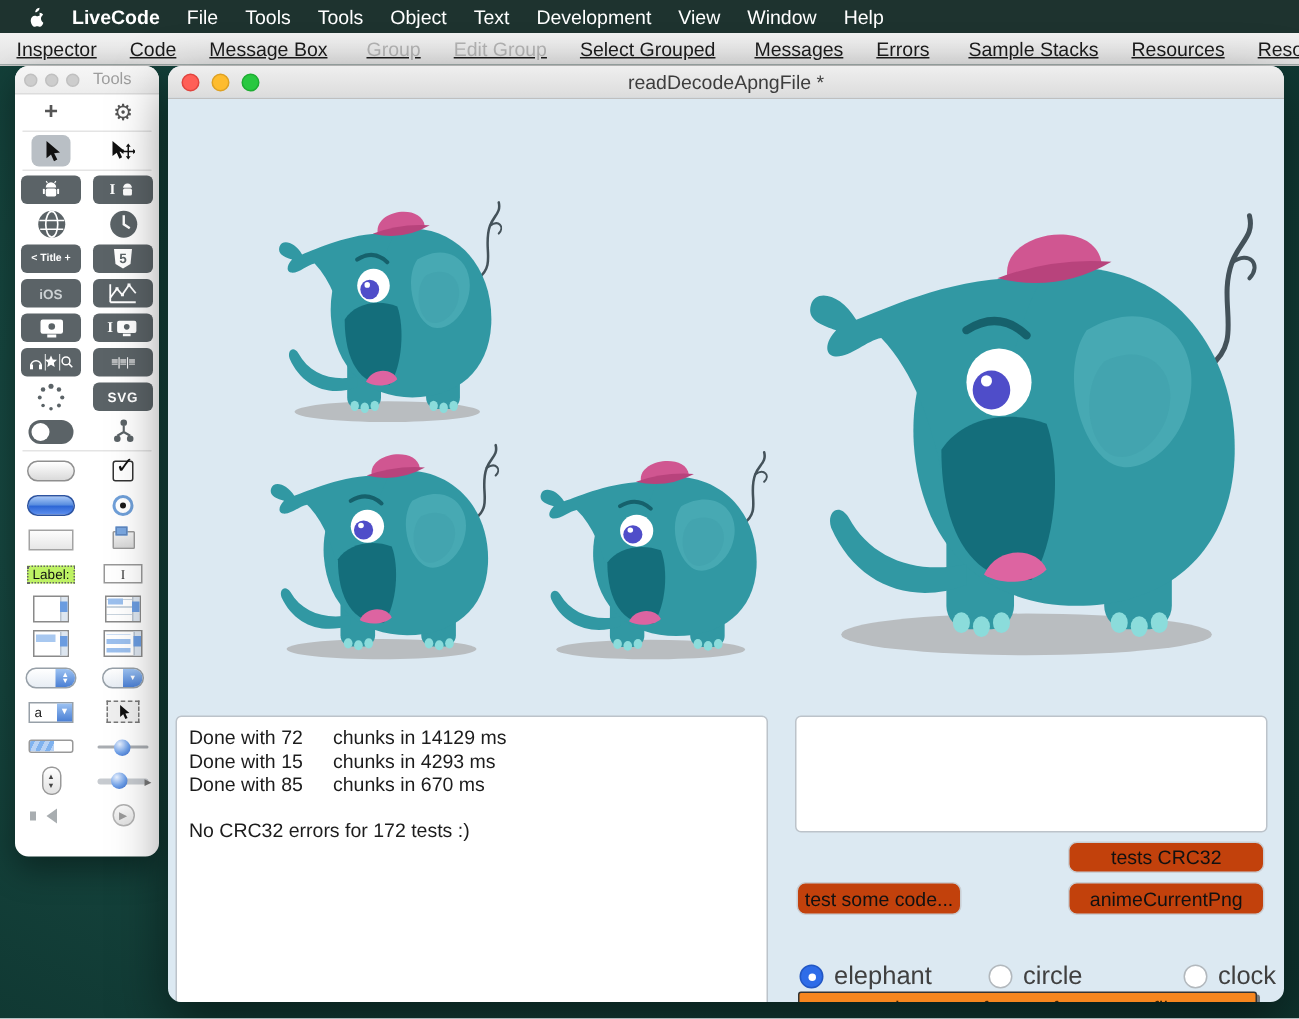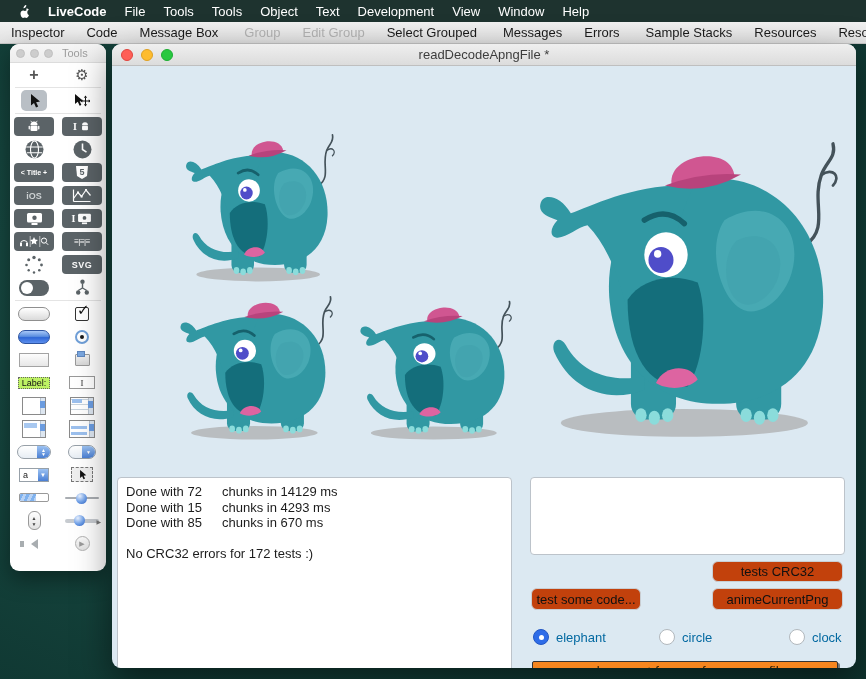--- a/index.html
+++ b/index.html
@@ -16,21 +16,21 @@
   
   .menubar{position:absolute;left:0;top:0;width:866px;height:22px;background:var(--menubar);
     display:flex;align-items:center;color:#fff;font-size:13px;}
   .menubar .apple{margin:0 10px 0 16px;display:flex;align-items:center;}
   .menubar .mitem{padding:0 9px;cursor:default;}
   .menubar .mitem.bold{font-weight:bold;}
 
   
   .toolbar{position:absolute;left:0;top:22px;width:866px;height:22px;
     background:linear-gradient(#f1f1f1,#e2e2e2);border-bottom:1px solid #c6c6c6;
-    display:flex;align-items:center;font-size:13px;color:#1b1b1b;}
+    display:flex;align-items:center;font-size:13px;color:#1b1b1b;text-decoration:underline;}
   .toolbar .titem{padding:0 11px;white-space:nowrap;}
   .toolbar .titem.dis{color:#b3b3b3;}
   .toolbar .tsep{width:1px;height:15px;background:#c9c9c9;margin:0 2px;}
 
   
   .palette{position:absolute;left:10px;top:44px;width:96px;height:527px;background:#fff;
     border-radius:9px;box-shadow:0 8px 22px rgba(0,0,0,.40);overflow:hidden;}
   .ptitle{height:19px;background:linear-gradient(#f6f6f6,#ededed);border-bottom:1px solid #dcdcdc;
     display:flex;align-items:center;padding:0 6px;}
   .ptitle .dot{width:9px;height:9px;border-radius:50%;background:#cdcdcd;border:1px solid #c0c0c0;margin-right:5px;}
@@ -111,21 +111,21 @@
   .elephant{position:absolute;}
 
   .logfield{position:absolute;left:5px;top:411px;width:395px;height:208px;background:#fff;
     border:1px solid #bcc3ca;border-radius:4px;padding:6px 8px;font-size:13px;color:#1c1c1c;line-height:15.5px;}
   .logline{white-space:pre;display:flex;}
   .logline .ca{display:inline-block;width:96px;}
   .rfield{position:absolute;left:418px;top:411px;width:315px;height:78px;background:#fff;
     border:1px solid #bcc3ca;border-radius:4px;}
   .wbtn{position:absolute;background:#c2410c;border:1px solid #c9ced3;border-radius:6px;
     font-size:13px;color:#111;display:flex;align-items:center;justify-content:center;cursor:default;}
-  .radiorow{position:absolute;top:563px;left:0;width:100%;height:20px;font-size:13px;color:#0369a1;}
+  .radiorow{position:absolute;top:575px;left:0;width:100%;height:20px;font-size:17px;color:#404040;}
   .ritem{position:absolute;display:flex;align-items:center;gap:7px;}
   .rdot{width:16px;height:16px;border-radius:50%;background:#fff;border:1px solid #b2b8bd;position:relative;}
   .ritem.on .rdot{background:var(--radio-blue);border-color:#2257c4;}
   .ritem.on .rdot::after{content:"";position:absolute;left:5px;top:5px;width:5px;height:5px;border-radius:50%;background:#fff;}
   .action{position:absolute;left:420px;top:595px;width:306px;height:22px;background:var(--accent-orange);
     border:1px solid #333;box-shadow:2px 2px 0 rgba(30,30,30,.55);border-radius:2px;
     font-size:14px;color:#3c2404;display:flex;align-items:center;justify-content:center;cursor:default;}
 </style>
 </head>
 <body>

